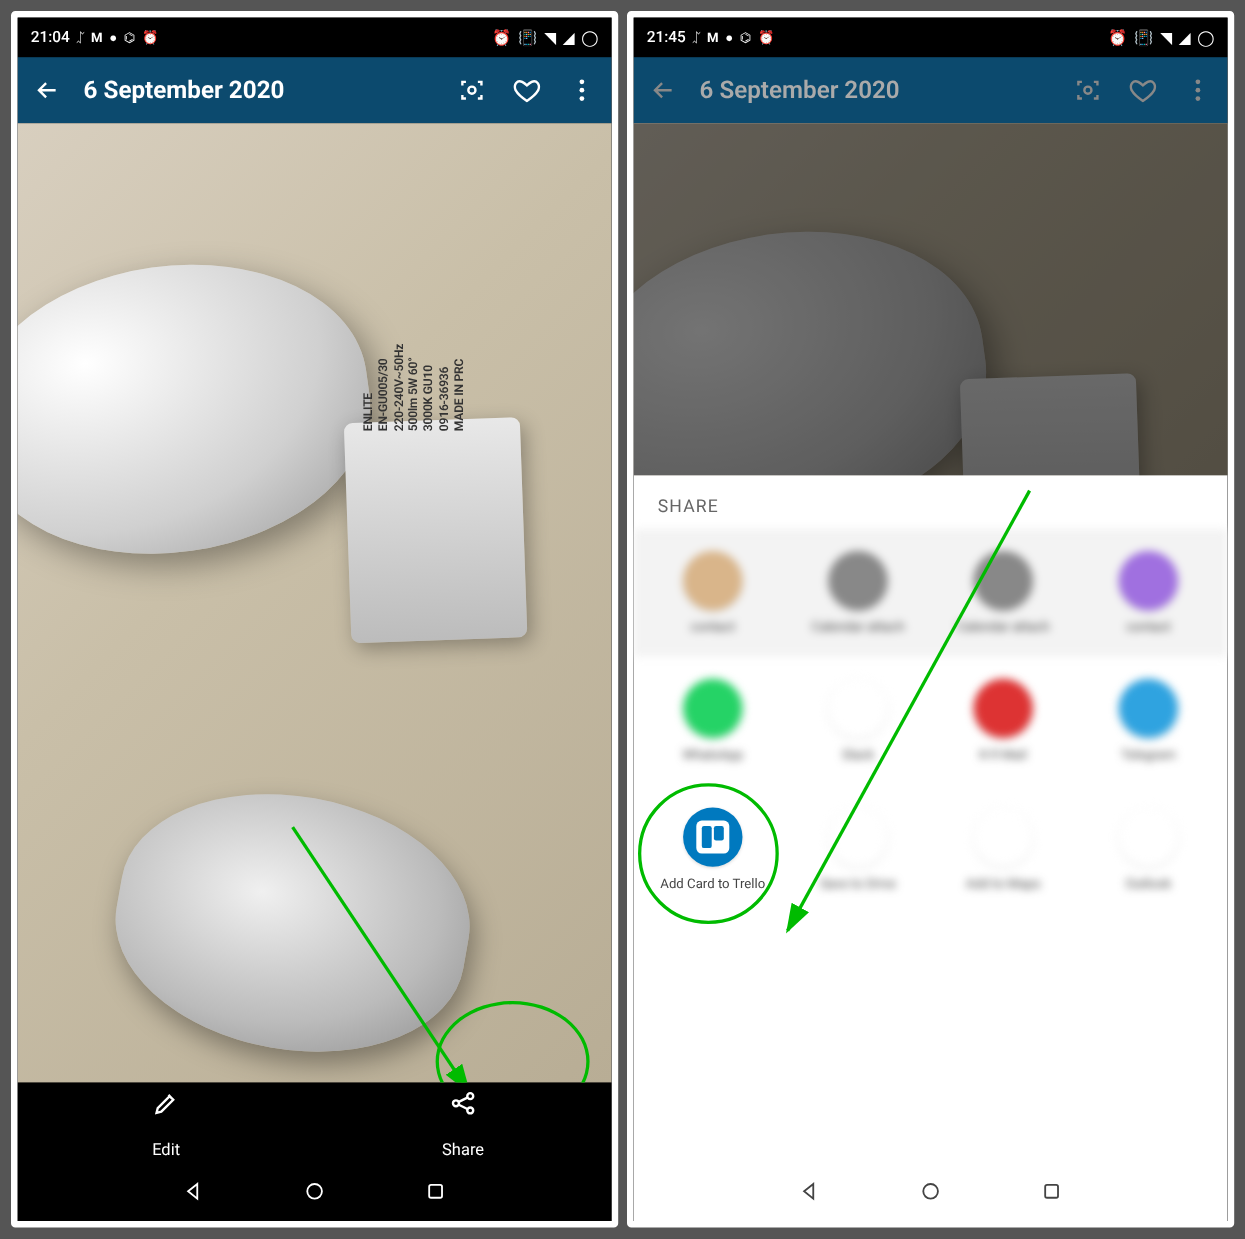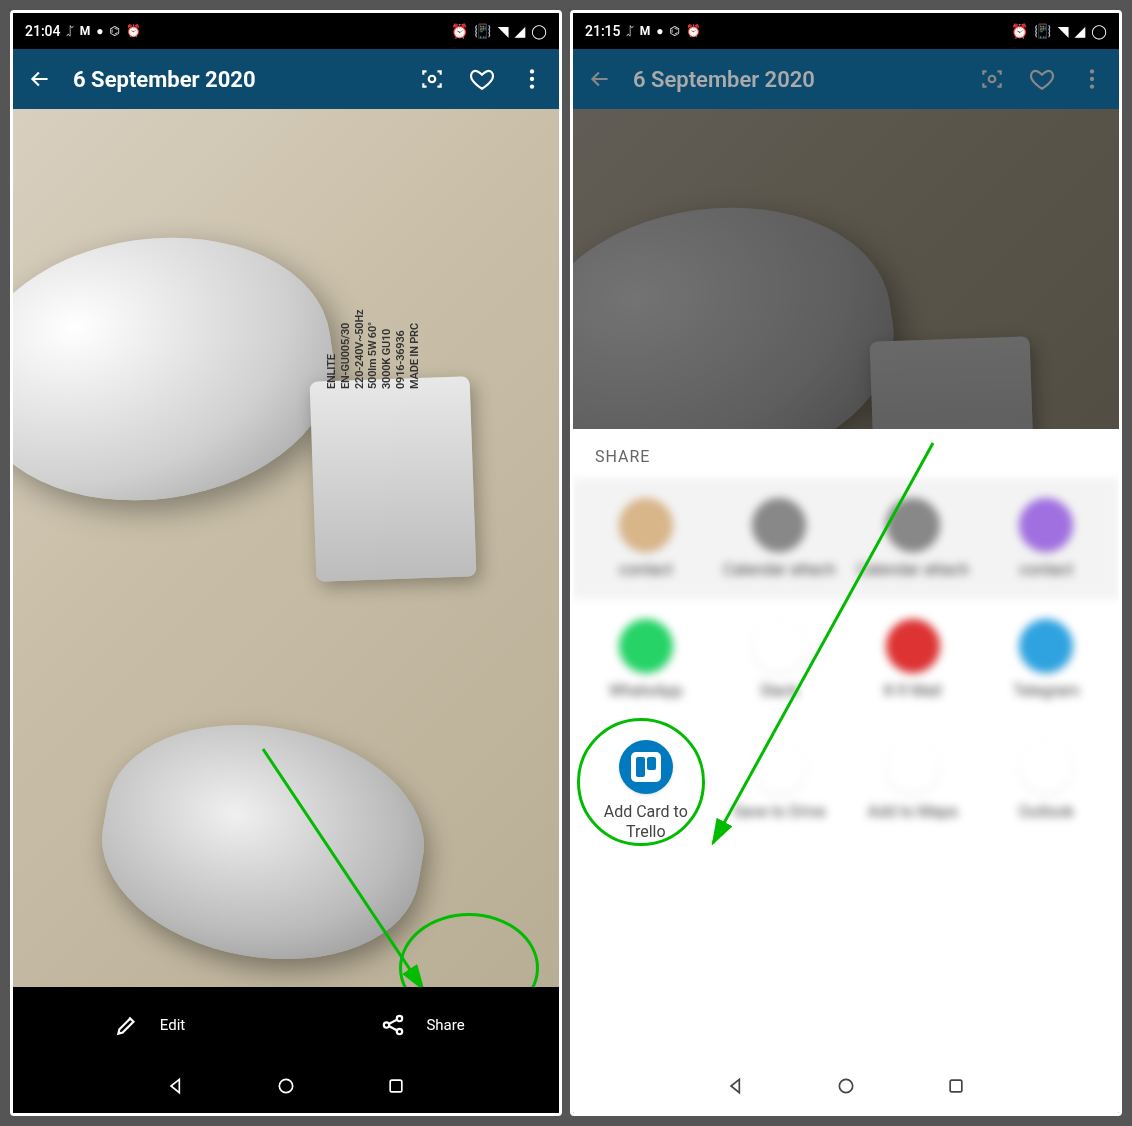--- a/index.html
+++ b/index.html
@@ -8,21 +8,21 @@
     font-family: -apple-system, BlinkMacSystemFont, "Segoe UI", Roboto, sans-serif;
     width: 1132px;
     height: 1126px;
     padding: 10px;
     display: flex;
     gap: 8px;
   }
   .phone {
     flex: 1;
     background: #000;
-    border: 3px solid #ffffff;
+    border: 6px solid #ffffff;
     border-radius: 4px;
     position: relative;
     overflow: hidden;
     display: flex;
     flex-direction: column;
   }
   
   .status-bar {
     height: 36px;
     background: #000;
@@ -107,21 +107,21 @@
   
   .action-bar {
     height: 76px;
     background:#000;
     color:#fff;
     display:flex;
   }
   .action {
     flex:1;
     display:flex;
-    flex-direction:row;
+    flex-direction:column;
     align-items:center;
     justify-content:center;
     gap:20px;
     font-size:15px;
   }
   .action svg { width:26px; height:26px; }
   
   .nav-bar {
     height: 50px;
     background:#000;
@@ -158,21 +158,21 @@
   }
   .share-row.blurred {
     filter: blur(4px);
   }
   .share-item {
     display:flex;
     flex-direction:column;
     align-items:center;
     gap:8px;
     padding:10px 4px;
-    font-size:16px;
+    font-size:12px;
     color:#444;
     text-align:center;
     line-height:1.2;
   }
   .share-icon {
     width:54px; height:54px;
     border-radius:50%;
     background:#eee;
     display:flex;
     align-items:center;
@@ -326,21 +326,21 @@
           <circle cx="12" cy="12" r="8" fill="none"></circle>
         </svg></span>
     <span><svg viewBox="0 0 24 24" stroke-width="2">
           <rect x="5" y="5" width="14" height="14" rx="2" fill="none"></rect>
         </svg></span>
   </div>
 </div>
 
 <div class="phone">
   <div class="status-bar">
-    <span class="status-time">21:15</span>
+    <span class="status-time">21:45</span>
     <span class="status-icons-left">
       <span>ᛢ</span>
       <span>
           <b>M</b>
         </span>
       <span>●</span>
       <span>⌬</span>
       <span>⏰</span>
     </span>
     <span class="status-icons-right">

